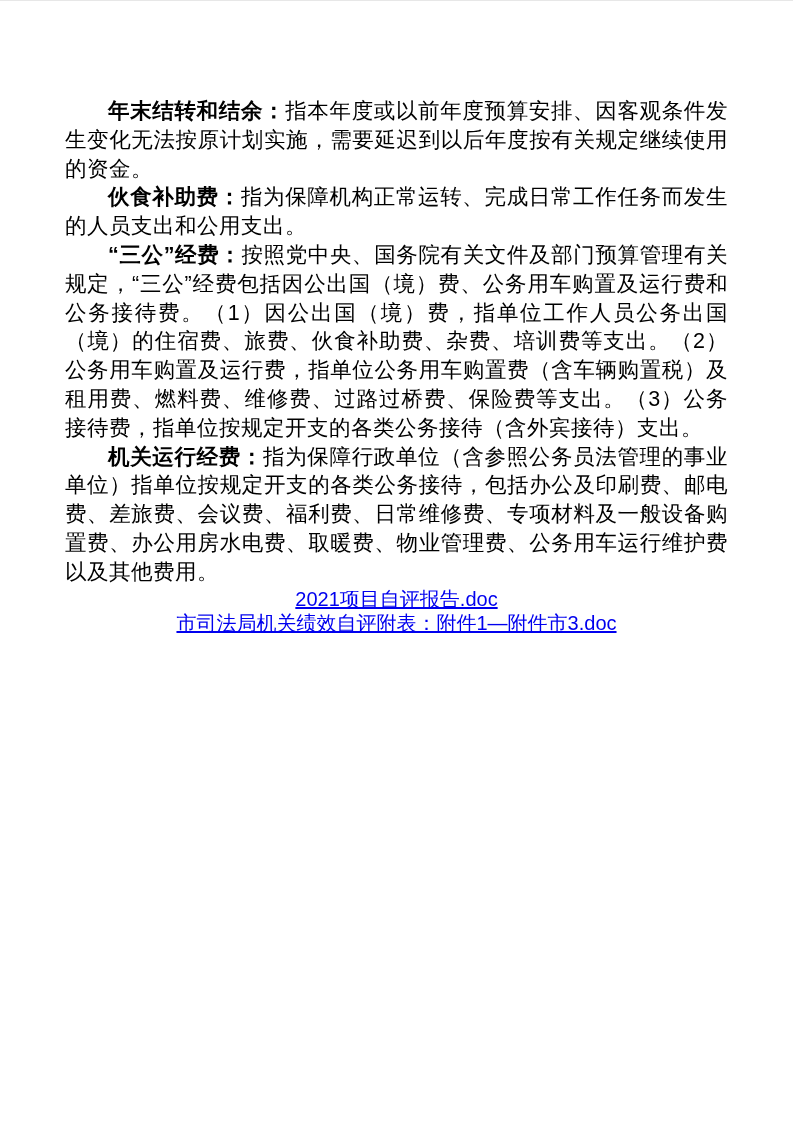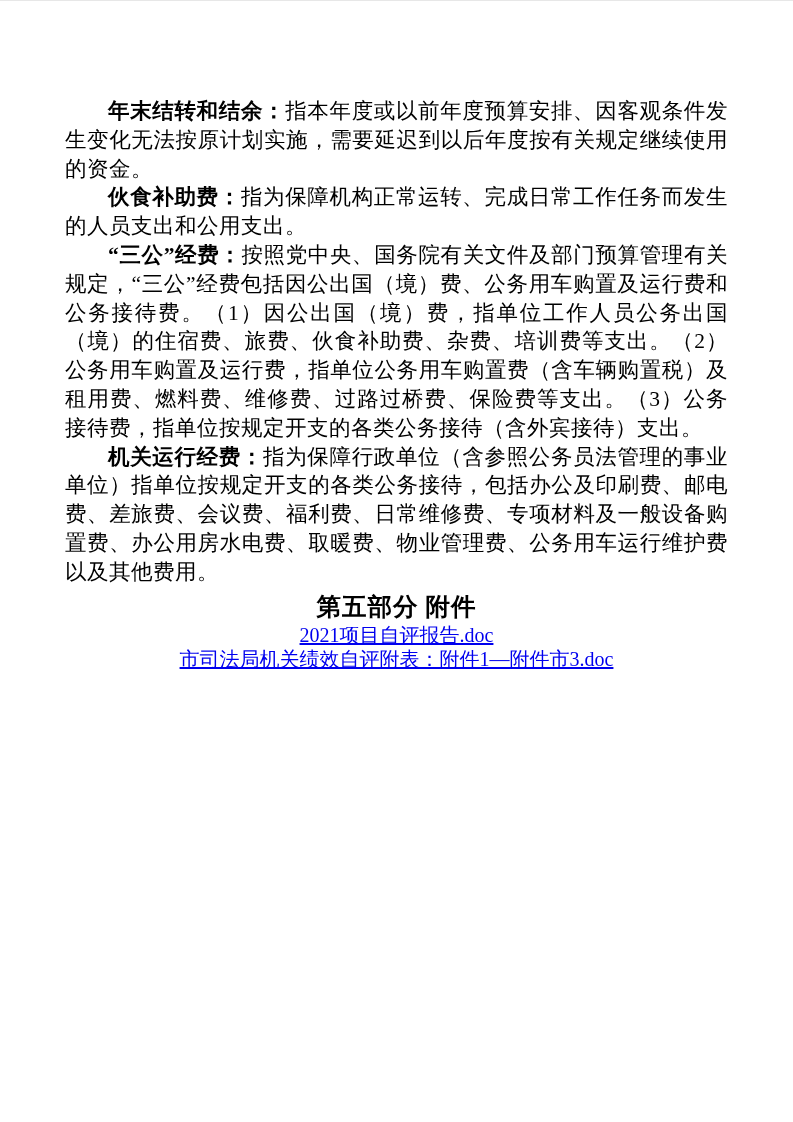--- a/index.html
+++ b/index.html
@@ -8,21 +8,21 @@
     background: #ffffff;
   }
   .page {
     position: relative;
     width: 793px;
     height: 1122px;
     background: #ffffff;
     border-top: 1px solid #e7e7e7;
     box-sizing: border-box;
     overflow: hidden;
-    font-family: Liberation Serif, serif;
+    font-family: Liberation Sans, sans-serif;
     color: #000000;
   }
   .content {
     position: absolute;
     left: 65px;
     top: 96px;
     width: 663px;
     font-size: 21.5px;
     line-height: 28.8px;
     text-align: justify;
@@ -66,21 +66,20 @@
     <p class="def"><strong>年末结转和结余：</strong><span>指本年度或以前年度预算安排、因客观条件发生变化无法按原计划实施，需要延迟到以后年度按有关规定继续使用的资金。</span></p>
 
     <p class="def"><strong>伙食补助费：</strong><span>指为保障机构正常运转、完成日常工作任务而发生的人员支出和公用支出。</span></p>
 
 
 
     <p class="def"><strong>“三公”经费：</strong><span>按照党中央、国务院有关文件及部门预算管理有关规定，“三公”经费包括因公出国（境）费、公务用车购置及运行费和公务接待费。（1）因公出国（境）费，指单位工作人员公务出国（境）的住宿费、旅费、伙食补助费、杂费、培训费等支出。（2）公务用车购置及运行费，指单位公务用车购置费（含车辆购置税）及租用费、燃料费、维修费、过路过桥费、保险费等支出。（3）公务接待费，指单位按规定开支的各类公务接待（含外宾接待）支出。</span></p>
 
     <p class="def"><strong>机关运行经费：</strong><span>指为保障行政单位（含参照公务员法管理的事业单位）指单位按规定开支的各类公务接待，包括办公及印刷费、邮电费、差旅费、会议费、福利费、日常维修费、专项材料及一般设备购置费、办公用房水电费、取暖费、物业管理费、公务用车运行维护费以及其他费用。</span></p>
 
-    <p class="section-heading">第五部分 附件</p>
 
     <div class="link-line">
       <a href="#">2021项目自评报告.doc</a>
     </div>
 
     <div class="link-line">
       <a href="#">市司法局机关绩效自评附表：附件1—附件市3.doc</a>
     </div>
 
   </div>

